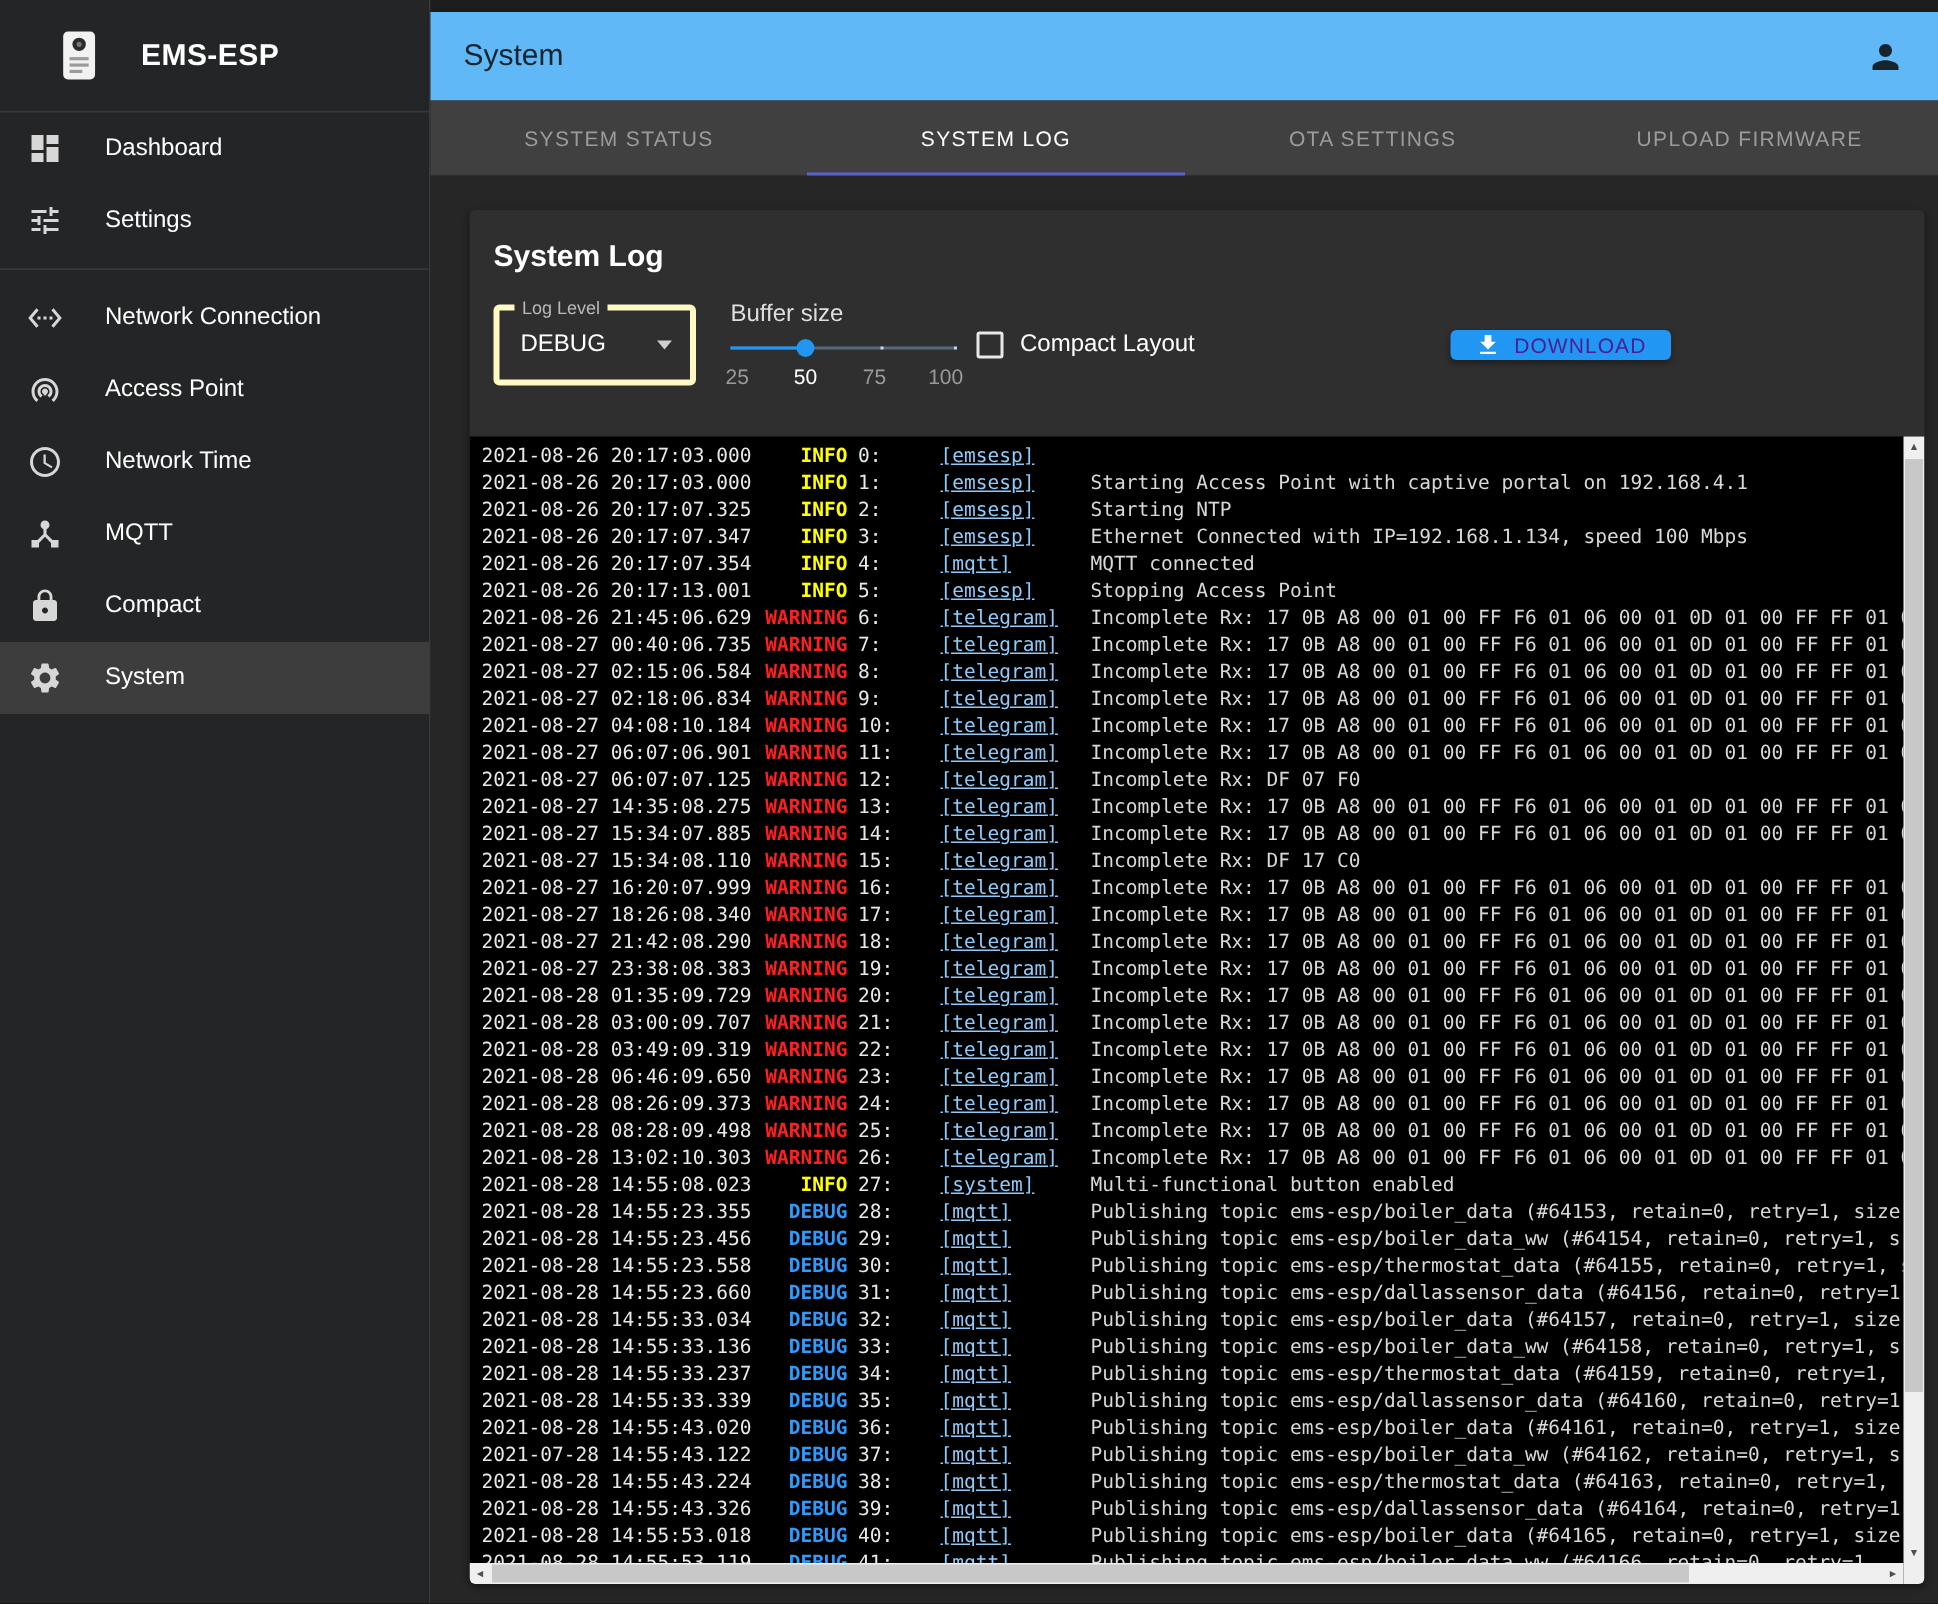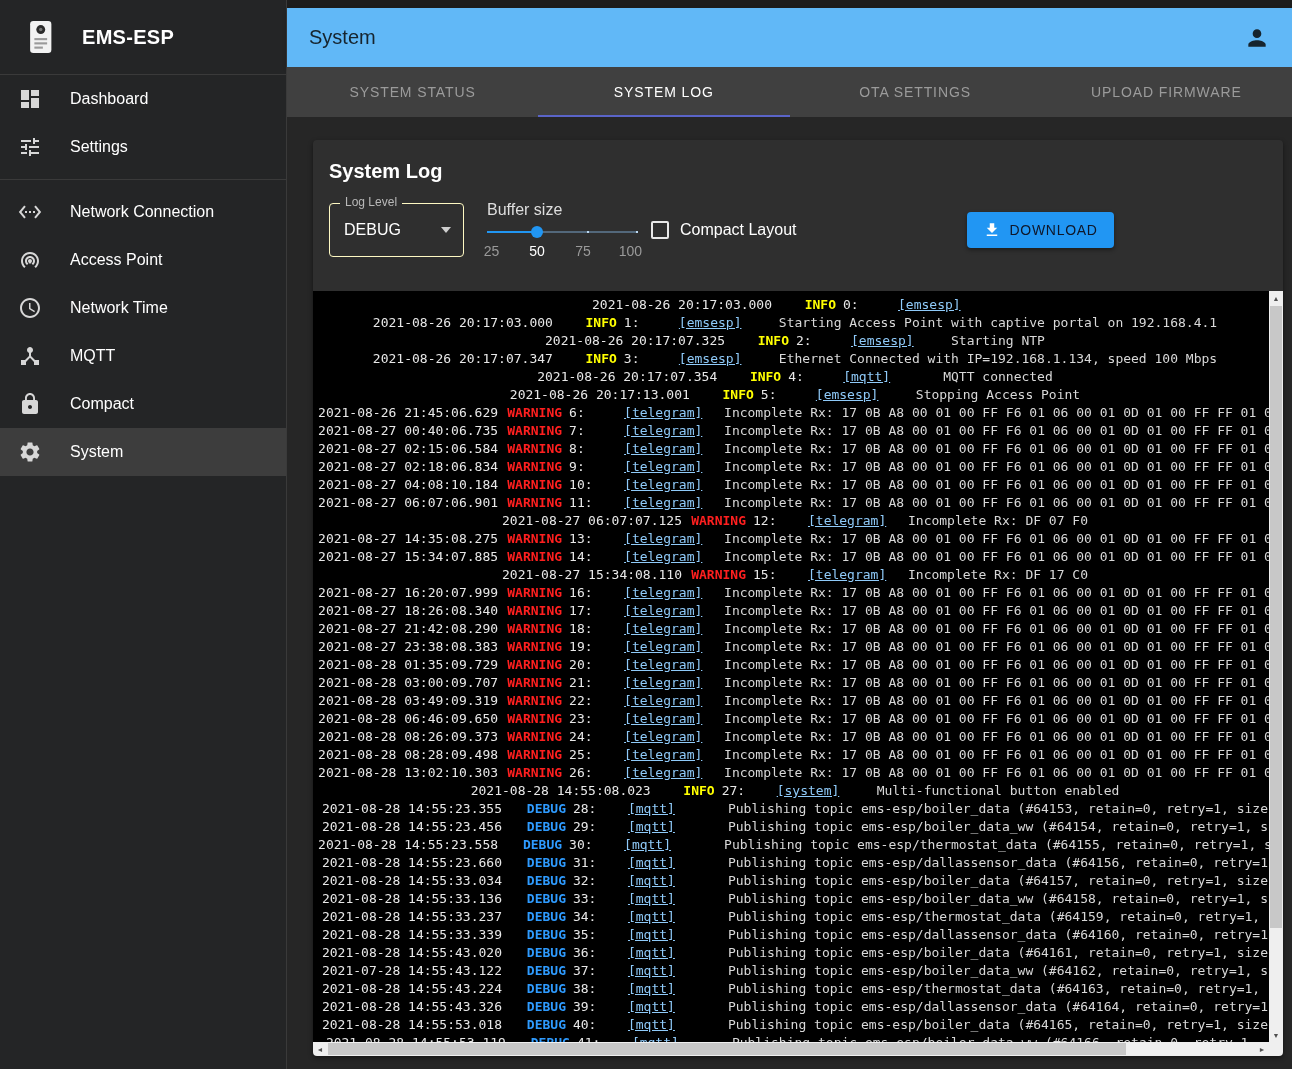--- a/index.html
+++ b/index.html
@@ -3,21 +3,21 @@
 <meta charset="utf-8">
 <style>
   * { margin:0; padding:0; box-sizing:border-box; }
   html,body { width:1292px; height:1069px; overflow:hidden; background:#1d1d1d;
               font-family:"Liberation Sans", sans-serif; }
   .app { width:1292px; height:1069px; display:flex; background:#262626; }
 
   
   .sidebar { width:287px; flex-shrink:0; background:#242526; border-right:1px solid #3a3a3a;
              display:flex; flex-direction:column; }
-  .sidebar-header { height:75px; display:flex; align-items:center; padding-left:28px;
+  .sidebar-header { height:75px; display:flex; align-items:center; padding-left:40px;
                     border-bottom:1px solid #3a3a3a; }
   .logo { width:26px; height:34px; display:flex; }
   .brand { margin-left:28px; color:#ffffff; font-size:20px; font-weight:bold; letter-spacing:.3px; }
   .nav-item { height:48px; display:flex; align-items:center; padding-left:18px; cursor:pointer; }
   .nav-item.selected { background:#3d3d3d; }
   .nav-icon { width:24px; height:24px; color:#d7d7d7; flex-shrink:0; }
   .nav-icon svg { width:24px; height:24px; fill:currentColor; }
   .nav-label { margin-left:28px; color:#ffffff; font-size:16px; }
   .nav-divider { height:1px; background:#3a3a3a; margin:8px 0; }
 
@@ -37,21 +37,21 @@
   .tab.active::after { content:""; position:absolute; left:0; right:0; bottom:0; height:2px;
                        background:var(--c-tab_indicator); }
 
   .content { flex:1; min-height:0; display:flex; padding:23px 9px 13px 26px; background:#262626; }
   .card { flex:1; min-height:0; background:#2f2f2f; border-radius:4px; overflow:hidden;
           box-shadow:0 2px 5px rgba(0,0,0,.45); display:flex; flex-direction:column; }
   .card-head { padding:20px 16px 32px; flex-shrink:0; }
   .panel-title { font-size:20px; font-weight:bold; color:#ffffff; margin-bottom:18px; }
 
   .controls { display:flex; align-items:center; }
-  .select { position:relative; width:135px; height:54px; border:1px solid #fef9c3; border-radius:4px;
+  .select { position:relative; width:135px; height:54px; border:4px solid #fef9c3; border-radius:4px;
             display:flex; align-items:center; padding:0 12px 0 14px; cursor:pointer; }
   .select-label { position:absolute; top:-9px; left:10px; font-size:12px; color:#b9b9b9;
                   background:#2f2f2f; padding:0 5px; }
   .select-value { flex:1; font-size:16px; color:#ffffff; }
   .select-caret { width:0; height:0; border-left:5px solid transparent; border-right:5px solid transparent;
                   border-top:6px solid #cfcfcf; }
 
   .slider-group { margin-left:23px; width:150px; }
   .slider-label { font-size:16px; color:#dedede; margin-bottom:2px; }
   .slider { position:relative; height:22px; cursor:pointer; }
@@ -65,33 +65,33 @@
   .slider-marks span:nth-of-type(1) { left:3%; }
   .slider-marks span:nth-of-type(2) { left:33.3%; }
   .slider-marks span:nth-of-type(3) { left:64%; }
   .slider-marks span:nth-of-type(4) { left:100%; transform:translateX(-78%); }
   .slider-marks span.on { color:#ffffff; }
 
   .checkbox-group { display:flex; align-items:center; margin-left:14px; cursor:pointer; }
   .checkbox { width:18px; height:18px; border:2px solid #e9e9e9; border-radius:2px; flex-shrink:0; }
   .checkbox-label { margin-left:11px; font-size:16px; color:#ffffff; }
 
-  .download-btn { margin-left:170px; height:36px; border:none; border-radius:4px; cursor:pointer;
-                  background:var(--c-accent); color:#0f172a; display:flex; align-items:center;
+  .download-btn { margin-left:170px; height:20px; border:none; border-radius:4px; cursor:pointer;
+                  background:var(--c-accent); color:#4c1d95; display:flex; align-items:center;
                   padding:0 16px; font-size:14px; font-weight:500; letter-spacing:.7px;
                   font-family:"Liberation Sans", sans-serif; box-shadow:0 2px 4px rgba(0,0,0,.4); }
   .dl-icon { display:flex; margin-right:9px; }
   .dl-icon svg { width:18px; height:18px; fill:#ffffff; }
 
   
   .terminal { flex:1; min-height:0; position:relative; background:#000000; }
   .term-content { position:absolute; top:0; left:0; right:14px; bottom:14px; overflow:hidden;
                   padding:5px 0 0 8px; font-family:"DejaVu Sans Mono", monospace;
                   font-size:13px; line-height:18px; white-space:nowrap; }
-  .log-row { display:flex;justify-content:center; }
+  .log-row { display:flex; }
   .log-row .t { width:186px; flex-shrink:0; color:var(--c-log_time); }
   .log-row .l { width:58px; flex-shrink:0; text-align:right; font-weight:bold; }
   .log-row .i { width:62px; flex-shrink:0; padding-left:7px; color:var(--c-log_time); }
   .log-row .s { width:100px; flex-shrink:0; color:var(--c-log_source);text-decoration:underline; }
   .log-row .m { color:var(--c-log_message); white-space:pre; }
   .lv-INFO { color:var(--c-log_info); }
   .lv-WARNING { color:var(--c-log_warning); }
   .lv-DEBUG { color:var(--c-log_debug); }
 
   

